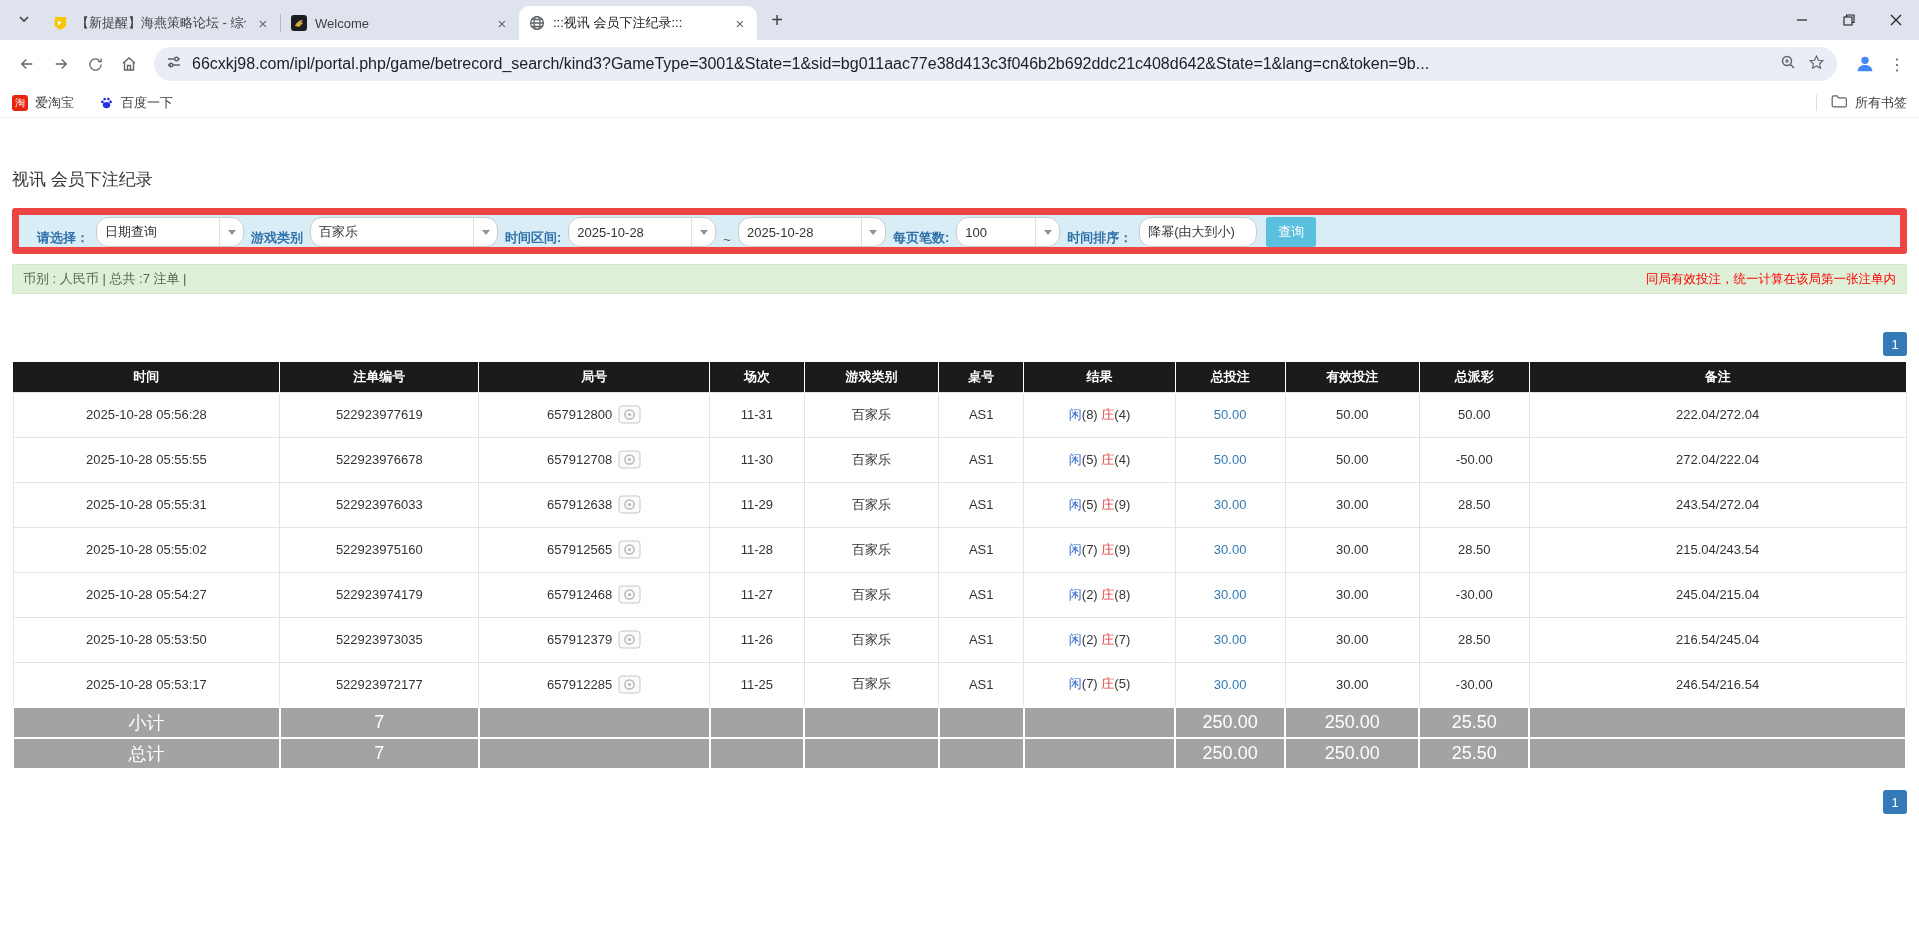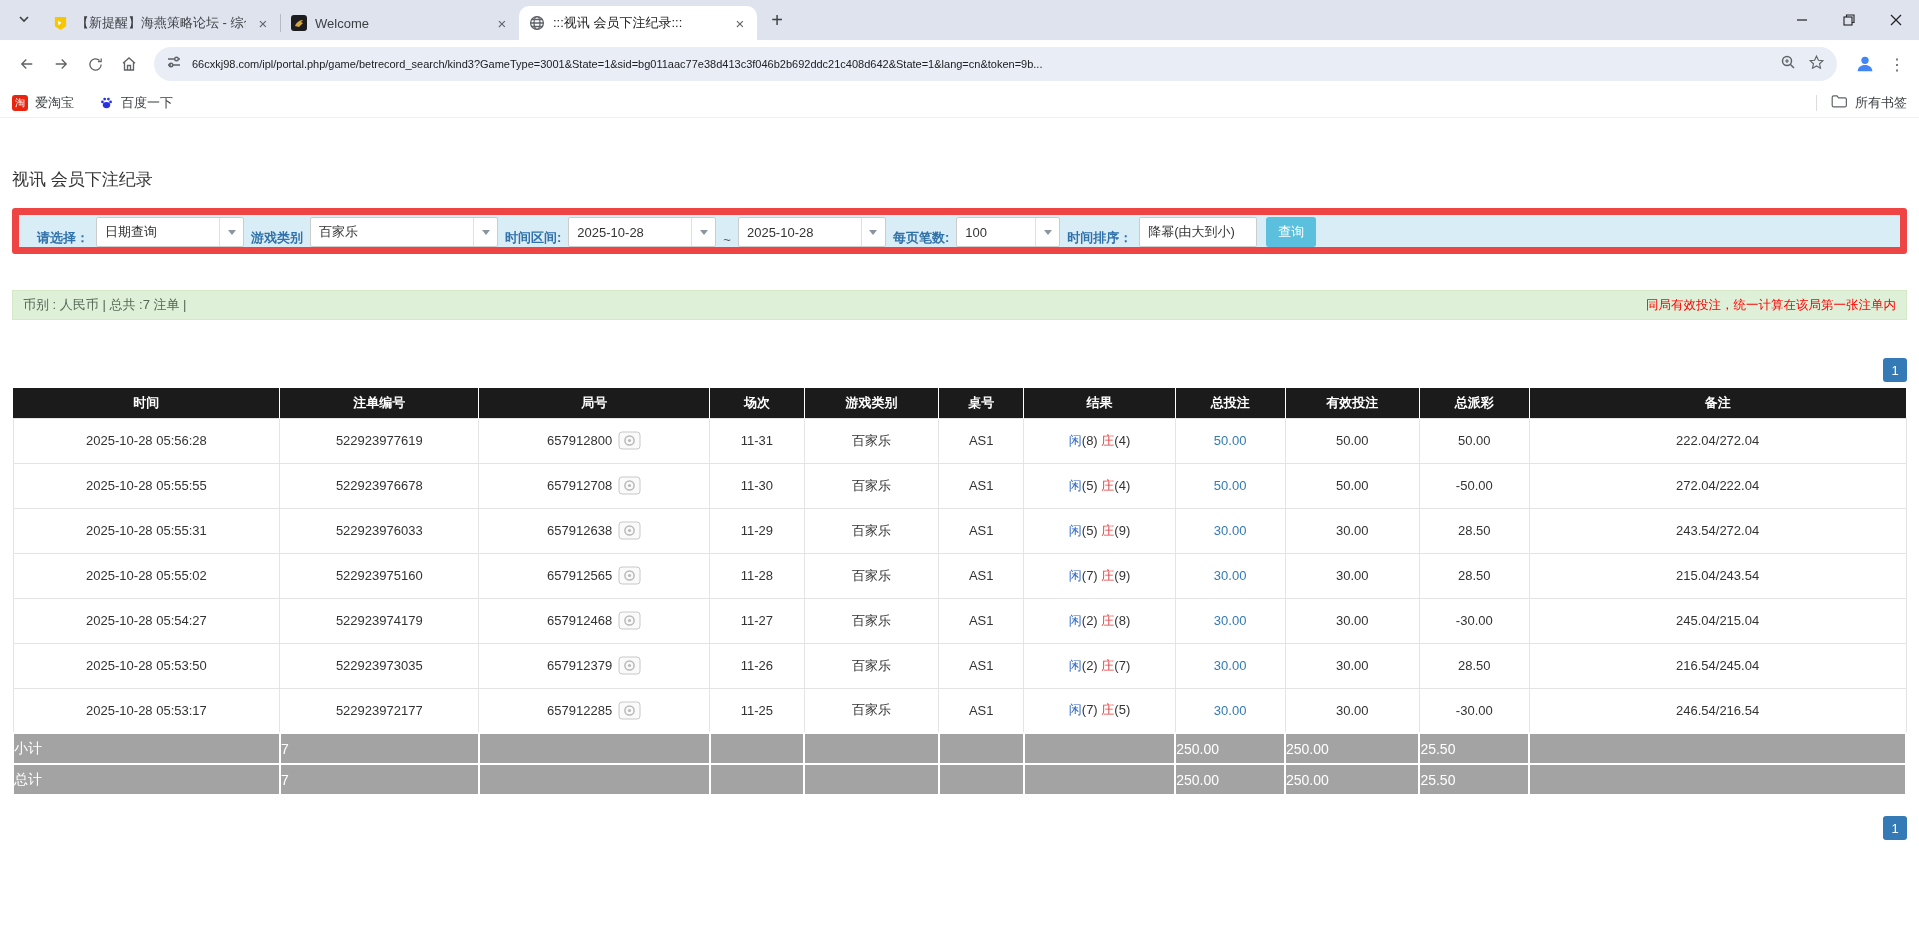--- a/index.html
+++ b/index.html
@@ -17,64 +17,64 @@
   .newtab-btn { width: 28px; height: 28px; margin: 0 0 6px 6px; display: flex; align-items: center; justify-content: center; font-size: 20px; color: #3c4043; border-radius: 50%; }
   .fav { width: 16px; height: 16px; min-width: 16px; display: flex; align-items: center; justify-content: center; }
   .fav-taobao { background:#e8250f; border-radius:3px; color:#fff; font-size:10px; line-height:16px; text-align:center; }
   .win-controls { position: absolute; right: 0; top: 0; height: 40px; display: flex; }
   .win-btn { width: 47px; height: 40px; display: flex; align-items: center; justify-content: center; color: #202124; font-size: 13px; }
 
   
   .toolbar { height: 48px; background: #fff; display: flex; align-items: center; padding: 0 10px; }
   .nav-btn { width: 34px; height: 34px; display: flex; align-items: center; justify-content: center; border-radius: 50%; }
   .omnibox { flex: 1; height: 34px; background: #e9edf6; border-radius: 17px; display: flex; align-items: center; padding: 0 12px; margin: 0 8px; gap: 10px; min-width: 0; }
-  .omni-url { flex: 1; font-size: 11px; color: #202124; white-space: nowrap; overflow: hidden; }
+  .omni-url { flex: 1; font-size: 16px; color: #202124; white-space: nowrap; overflow: hidden; }
   .omni-icons { display: flex; align-items: center; gap: 12px; }
   .avatar-btn { width: 32px; height: 32px; display: flex; align-items: center; justify-content: center; border-radius: 50%; margin: 0 4px; }
   .menu-btn { width: 24px; height: 34px; display: flex; align-items: center; justify-content: center; font-size: 16px; color: #5f6368; }
 
   
   .bookmarks { height: 30px; background: #fff; display: flex; align-items: center; padding: 0 12px; gap: 24px; font-size: 13px; color: #3c4043; border-bottom: 1px solid #f0f0f0; }
   .bm-item { display: flex; align-items: center; gap: 7px; }
   .bm-right { margin-left: auto; display: flex; align-items: center; gap: 8px; }
   .bm-divider { width: 1px; height: 16px; background: #dadce0; margin-right: 6px; }
 
   
   .page { padding: 0 12px; }
   .page-title { margin: 50px 0 17px; font-size: 17px; color: #333; font-weight: 400; }
 
   .filter-bar { height: 46px; background: #d9edf7; border: 7px solid #ef4444; border-radius: 3px; display: flex; align-items: flex-end; padding: 0 18px; gap: 7px; }
   .f-label { color: #3071a9; font-weight: 700; font-size: 13px; white-space: nowrap; }
-  .combo { height: 30px; background: #fff; border: 1px solid #ccc; border-radius: 2px; display: flex; align-items: stretch; font-size: 13px; color: #333; gap: 32px; }
+  .combo { height: 30px; background: #fff; border: 1px solid #ccc; border-radius: 12px; display: flex; align-items: stretch; font-size: 13px; color: #333; gap: 32px; }
   .combo-val { display: flex; align-items: center; padding: 0 8px; flex: 1; white-space: nowrap; }
   .combo-arrow { width: 24px; border-left: 1px solid #e0e0e0; display: flex; align-items: center; justify-content: center; }
   .combo-arrow::after { content: ""; border: 4px solid transparent; border-top: 5px solid #8a959e; margin-top: 4px; }
   .w-select { width: 148px; } .w-game { width: 188px; } .w-date { width: 148px; } .w-size { width: 104px; } .w-sort { width: 118px; }
   .tilde { color: #555; font-size: 13px; }
   .search-btn { height: 30px; padding: 0 12px; background: #5bc0de; color: #fff; border: none; border-radius: 3px; font-size: 13px; font-family: Liberation Serif, serif; margin-left: 2px; }
 
-  .summary-bar { margin-top: 36px; height: 26px; background: #dff0d8; border: 1px solid #d6e9c6; display: flex; align-items: center; justify-content: space-between; padding: 14px 10px; font-size: 13px; }
+  .summary-bar { margin-top: 10px; height: 26px; background: #dff0d8; border: 1px solid #d6e9c6; display: flex; align-items: center; justify-content: space-between; padding: 14px 10px; font-size: 13px; }
   .summary-left { color: #556655; }
   .summary-note { color: #ff0000; font-size: 12.5px; }
 
   .pager { display: flex; justify-content: flex-end; }
   .pager-top { margin: 38px 0 6px; }
   .pager-bottom { margin-top: 20px; }
   .page-box { min-width: 24px; height: 24px; background: #337ab7; color: #fff; font-size: 13px; display: flex; align-items: center; justify-content: center; border-radius: 3px; }
 
   table.bet { width: 100%; border-collapse: collapse; table-layout: fixed; font-size: 13px; }
   .bet thead th { background: #1b1b1b; color: #fff; height: 30px; font-weight: 700; font-size: 13px; border-right: 1px solid #fff; }
   .bet thead th:last-child { border-right: none; }
   .bet tbody td { height: 45px; text-align: center; border: 1px solid #e4e4e4; color: #333; background: #fff; }
   .round-wrap { display: inline-flex; align-items: center; gap: 6px; }
   .video-icon { display: inline-flex; }
   .res-p { color: #2d64c8; } .res-b { color: #e23c3c; } .res-n { color: #333; }
   .bet-link { color: #337ab7; text-decoration: none; }
   td.neg { color: #ff0000; }
-  .bet tfoot td { height: 31px; background: #a3a3a3; color: #fff; border: 2px solid #fff; font-size: 14px; }
+  .bet tfoot td { height: 31px; background: #a3a3a3; color: #fff; text-align: center; border: 2px solid #fff; font-size: 18px; }
 </style>
 </head>
 <body>
 
 <div class="tabstrip">
   <div class="tab-search-btn">
     <span>
       <svg width="12" height="12" viewBox="0 0 12 12" fill="none" stroke="#3c4043" stroke-width="1.6">
           <path d="M2 4l4 4 4-4"></path>
         </svg>

